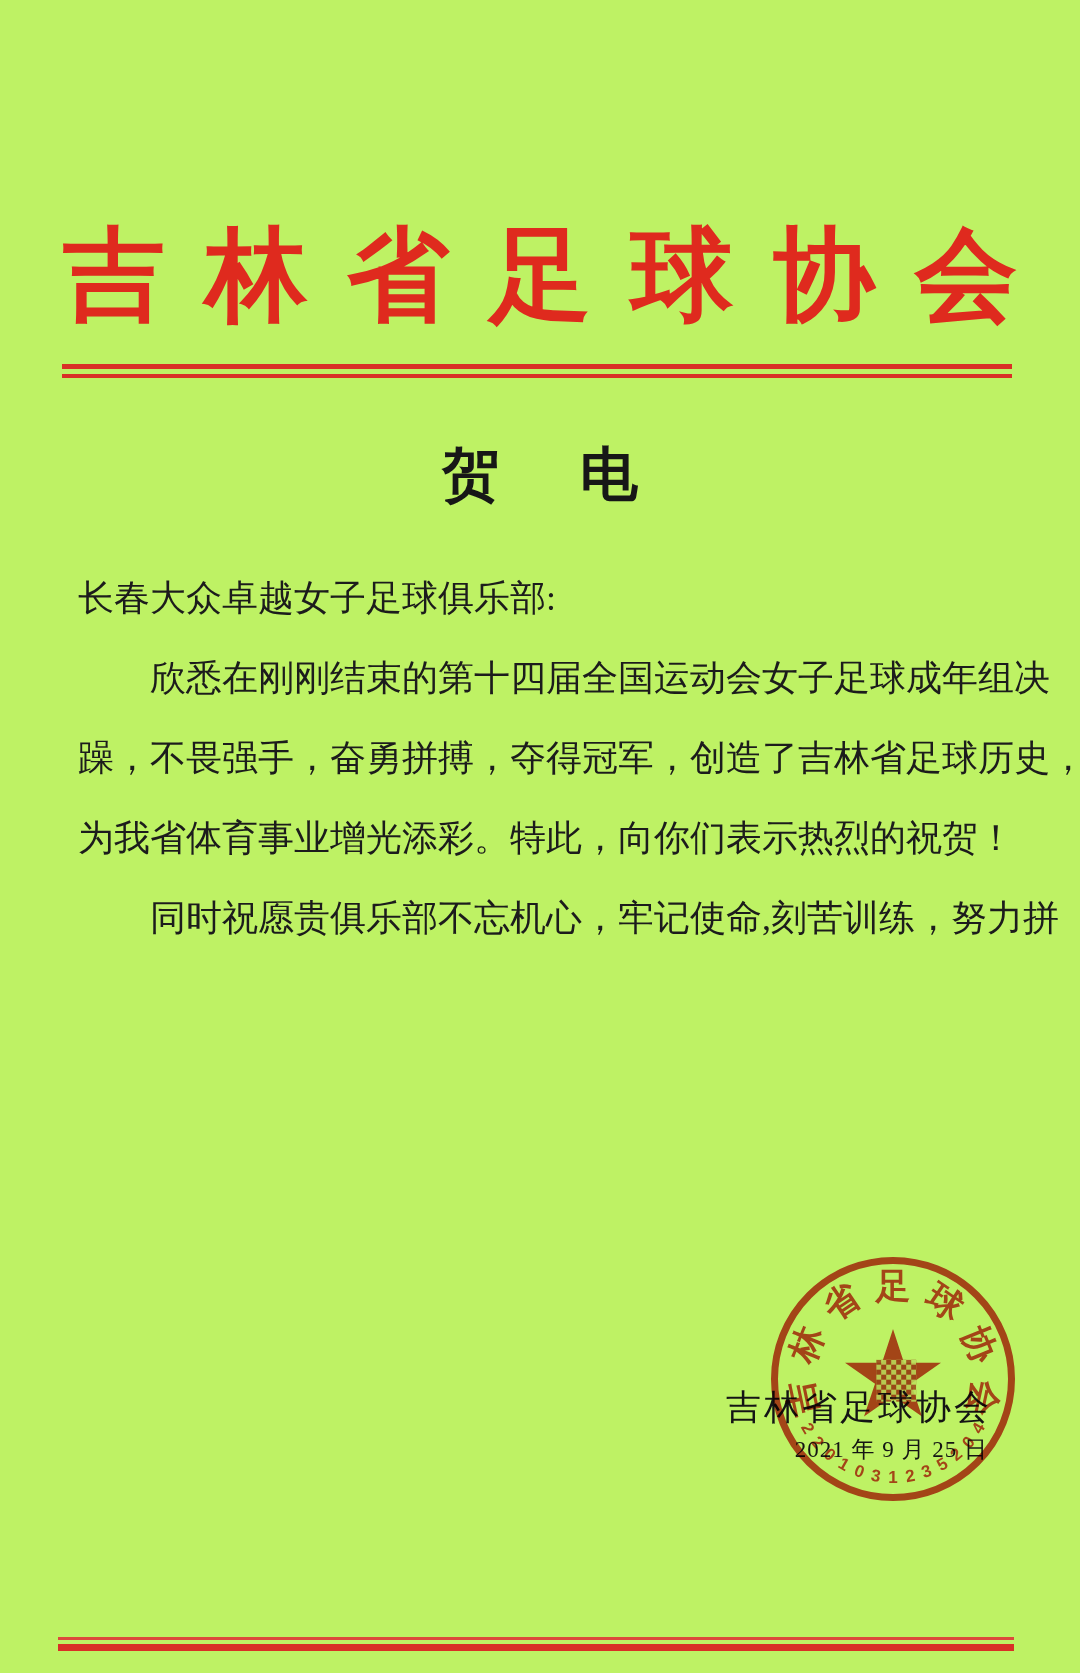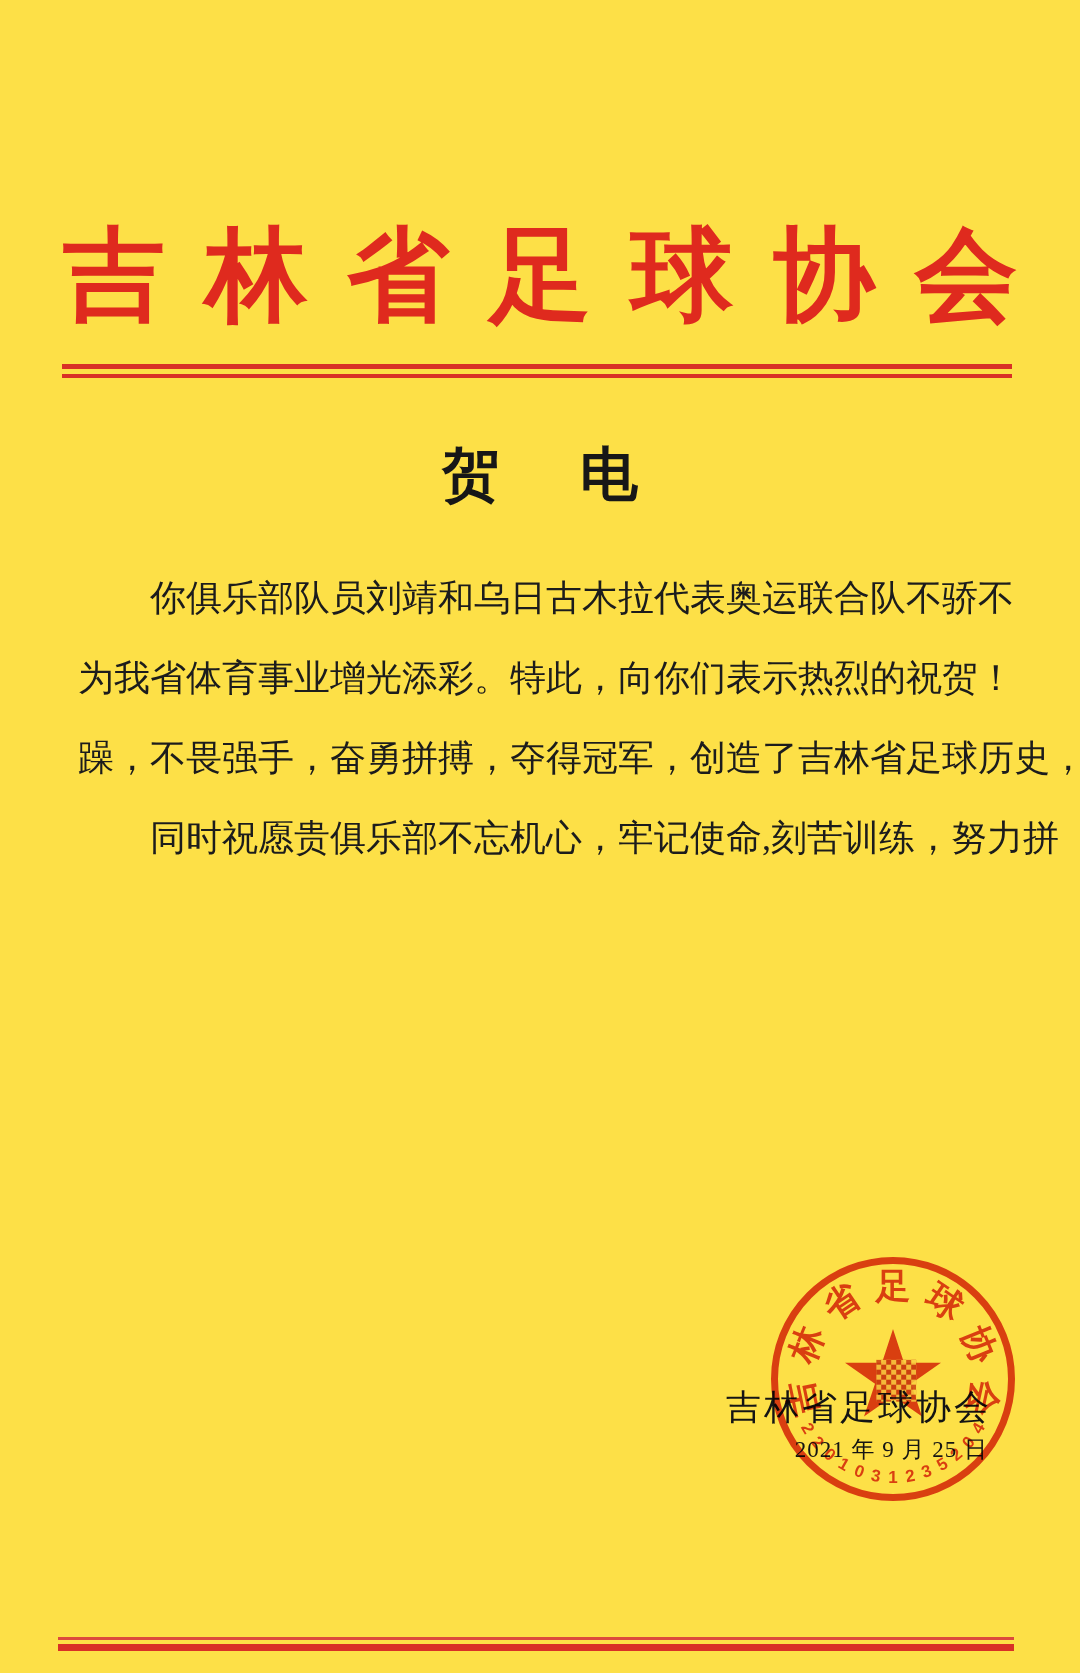--- a/index.html
+++ b/index.html
@@ -1,18 +1,18 @@
 <!DOCTYPE html>
 <html><head>
 <meta charset="utf-8">
 <style>
   html,body{margin:0;padding:0;background:#ffffff;}
   .page{
     position:relative;width:1080px;height:1673px;margin:0 auto;
-    background:#fde047;overflow:hidden;
+    background:#bef264;overflow:hidden;
     font-family:"Liberation Serif","DejaVu Serif",serif;
   }
   
   .letterhead{
     position:absolute;top:210px;left:0;width:100%;
     text-align:center;font-size:102px;font-weight:bold;
     letter-spacing:40px;text-indent:40px;
     color:#df2a1e;line-height:1.3;white-space:nowrap;
   }
   .rule-top{position:absolute;left:62px;right:68px;top:364px;}
@@ -89,23 +89,24 @@
     <div class="r1"></div>
     <div class="r2"></div>
   </div>
 
   <div class="doc-title">
     <span>贺</span>
     <span>电</span>
   </div>
 
   <div class="body-text">
-    <div class="body-line indent">你俱乐部队员刘靖和乌日古木拉代表奥运联合队不骄不</div>
+    <div class="body-line">长春大众卓越女子足球俱乐部:</div>
+    <div class="body-line indent">欣悉在刚刚结束的第十四届全国运动会女子足球成年组决</div>
+    <div class="body-line">躁，不畏强手，奋勇拼搏，夺得冠军，创造了吉林省足球历史，</div>
     <div class="body-line">为我省体育事业增光添彩。特此，向你们表示热烈的祝贺！</div>
-    <div class="body-line">躁，不畏强手，奋勇拼搏，夺得冠军，创造了吉林省足球历史，</div>
     <div class="body-line indent">同时祝愿贵俱乐部不忘机心，牢记使命,刻苦训练，努力拼</div>
   </div>
 
   <div class="sig-name">吉林省足球协会</div>
   <div class="sig-date">2021 年 9 月 25 日</div>
 
   <div class="seal">
     <div class="seal-ring"></div>
     <div class="seal-star"></div>
     <div class="seal-qr"></div>

